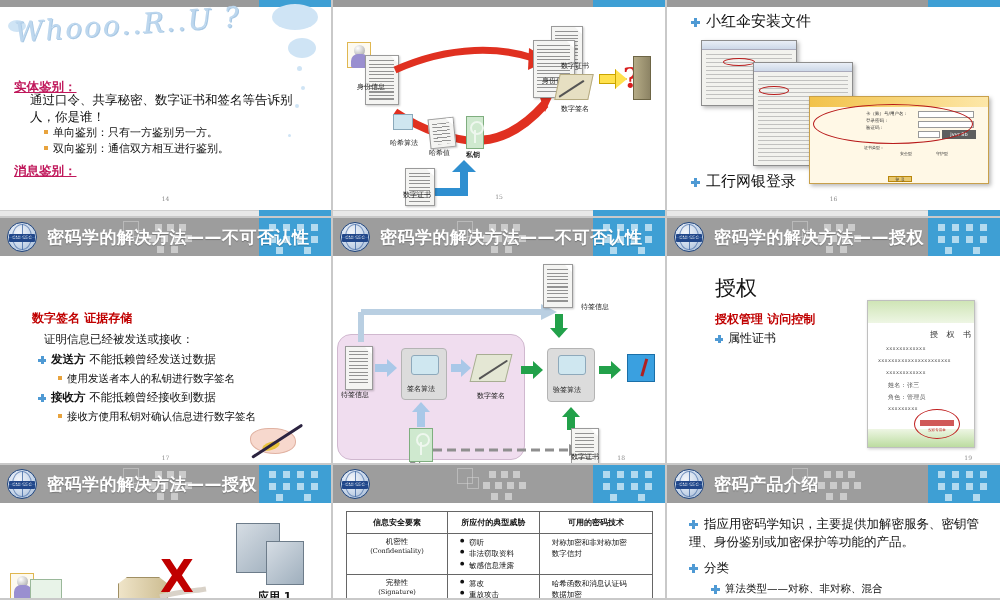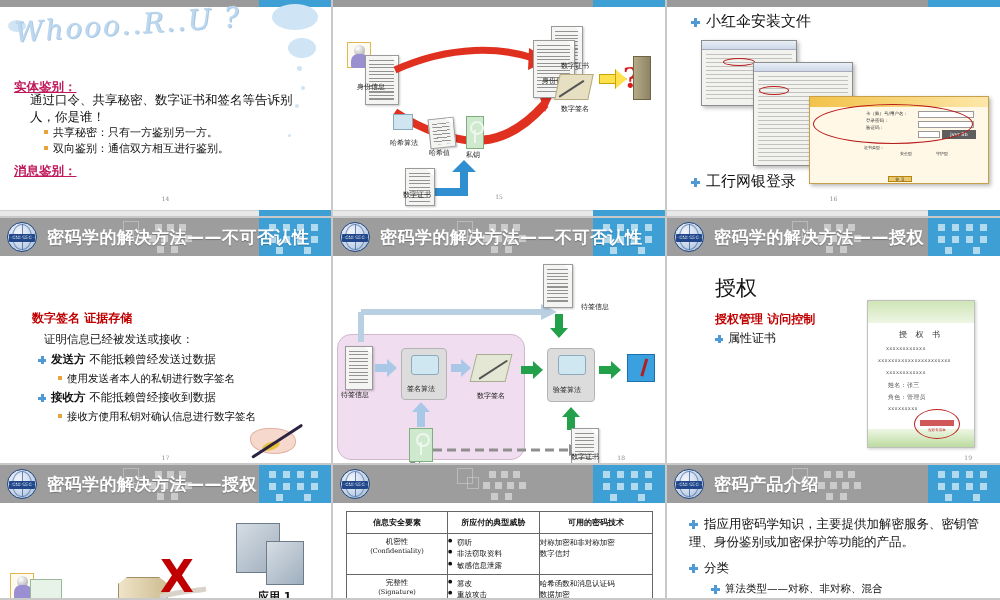--- a/index.html
+++ b/index.html
@@ -236,41 +236,41 @@
   .barrow { position: absolute; background: #a9c8e8; }
   .flagbox { position: absolute; background: #3aa0e0; border: 1px solid #1a6fa8; }
 
   
   .cert { position: absolute; background: #ffffff; border: 1px solid #bfbfbf;
     box-shadow: 1px 1px 3px rgba(0,0,0,.2); overflow: hidden; }
   .cert .topg { position: absolute; left:0; right:0; top:0; height: 22px;
     background: linear-gradient(to bottom,#cfe5b6,#eef6e4); }
   .cert .botg { position: absolute; left:0; right:0; bottom:0; height: 18px;
     background: linear-gradient(to top,#bcdca0,#eef6e4); }
-  .cert .ct { position: absolute; left: 0; right: 0; text-align: center;
+  .cert .ct { position: absolute; left: 0; right: 0; text-align: right;
     font-size: 7px; color: #333; font-family:"DejaVu Serif",serif; }
   .cert .xl { position: absolute; font-size: 5px; color: #555; letter-spacing: .3px;
     font-family:"DejaVu Sans Mono","Liberation Mono",monospace; }
   .stamp { position: absolute; width: 46px; height: 30px; border: 1.4px solid #c02020;
     border-radius: 50%; }
 
   
   .bigX { position: absolute; color: #c00000; font-weight: bold; font-size: 44px;
     font-family: "DejaVu Sans", sans-serif; line-height: 1; }
   .rack { position: absolute; background: linear-gradient(135deg,#d6dde4,#9fafbd);
     border: 1px solid #6d7c8a; }
   .racklabel { position: absolute; font-size: 11px; font-weight: bold; color: #111; }
   .db { position: absolute; background: linear-gradient(to right,#efe4c8,#cdbd92);
     border: 1px solid #a08f63; }
 
   
   table.t21 { position: absolute; left: 13px; top: 8px; width: 307px;
     border-collapse: collapse; font-size: 7.5px; color: #111;
     font-family:"DejaVu Serif","Liberation Serif",serif; }
-  table.t21 th, table.t21 td { border: 1px solid #666; padding: 3px 0;
+  table.t21 th, table.t21 td { border: 1px solid #666; padding: 3px 12px;
     vertical-align: top; }
   table.t21 th { text-align: center; font-weight: bold; font-size: 8px; padding: 5px 3px; }
   table.t21 td.c { text-align: center; }
   table.t21 ul { list-style: none; }
   table.t21 ul li { position: relative; padding-left: 9px; line-height: 1.5; }
   table.t21 ul li::before { content: "●"; position: absolute; left: 0; top: 0;
     font-size: 5px; }
   table.t21 .lines div { line-height: 1.5; }
 
   
@@ -296,21 +296,21 @@
       <div class="cloud" style="left:288px;top:134px;width:3px;height:3px;"></div>
       <div class="cloud" style="left:8px;top:20px;width:18px;height:12px;"></div>
 
       <div class="whoo">Whooo..R..U ?</div>
 
       <div class="l1" style="top:76px;">
         <span class="redhead">实体鉴别：</span>
       </div>
       <div class="l1 t" style="top:92px;left:30px;width:285px;">通过口令、共享秘密、数字证书和签名等告诉别人，你是谁！</div>
       <div class="l1 sub" style="top:125px;left:44px;">
-        <span class="bsq"></span><span>共享秘密：只有一方鉴别另一方。</span>
+        <span class="bsq"></span><span>单向鉴别：只有一方鉴别另一方。</span>
       </div>
       <div class="l1 sub" style="top:141px;left:44px;">
         <span class="bsq"></span><span>双向鉴别：通信双方相互进行鉴别。</span>
       </div>
       <div class="l1" style="top:160px;">
         <span class="redhead">消息鉴别：</span>
       </div>
 
       <div class="pgnum" style="bottom:14px;">14</div>
     </div>
@@ -344,21 +344,21 @@
 
       <div style="position:absolute;left:60px;top:114px;width:20px;height:16px;background:#cfe6f0;border:1px solid #8aa9bb;"></div>
       <div class="cap" style="left:57px;top:138px;">哈希算法</div>
 
       <div class="doc" style="left:96px;top:118px;width:26px;height:30px;transform:rotate(-6deg);">
         <div class="lines"></div>
       </div>
       <div class="cap" style="left:96px;top:148px;">哈希值</div>
 
       <div class="keyicon" style="left:133px;top:116px;width:18px;height:33px;"></div>
-      <div class="cap" style="left:133px;top:150px;">私钥</div>
+      <div class="cap" style="left:133px;top:150px;font-weight:bold;">私钥</div>
 
       <div class="bluearrow" style="left:127px;top:170px;width:8px;height:26px;"></div>
       <div class="bluearrow" style="left:119px;top:160px;width:24px;height:12px;clip-path:polygon(50% 0,100% 100%,0 100%);"></div>
       <div class="bluearrow" style="left:100px;top:188px;width:35px;height:8px;"></div>
       <div class="doc" style="left:72px;top:168px;width:30px;height:38px;">
         <div class="lines"></div>
       </div>
       <div class="cap" style="left:70px;top:190px;">数字证书</div>
 
       <div class="doc" style="left:218px;top:26px;width:32px;height:50px;">

